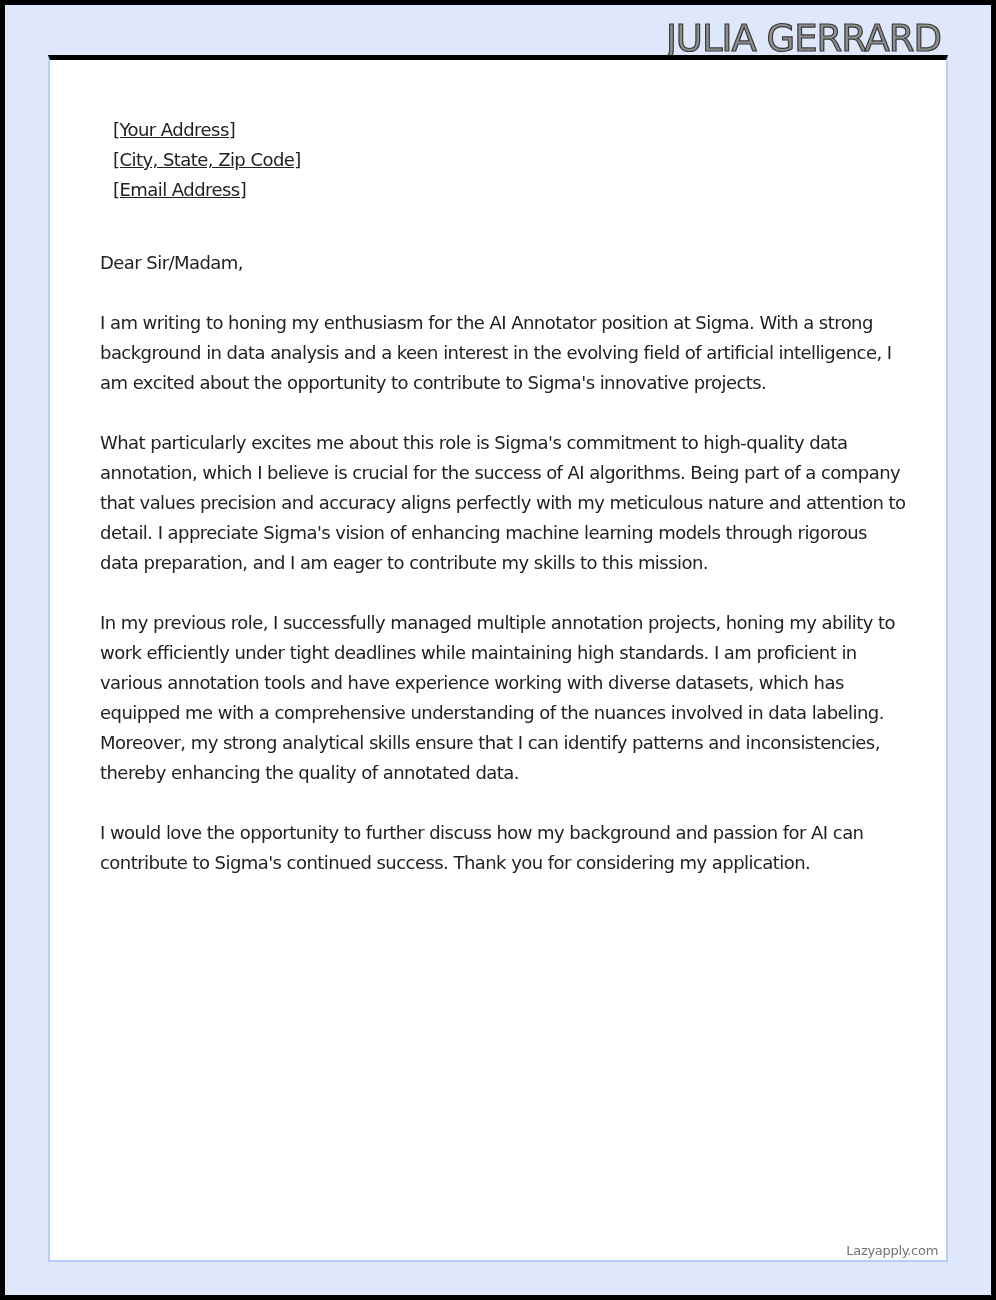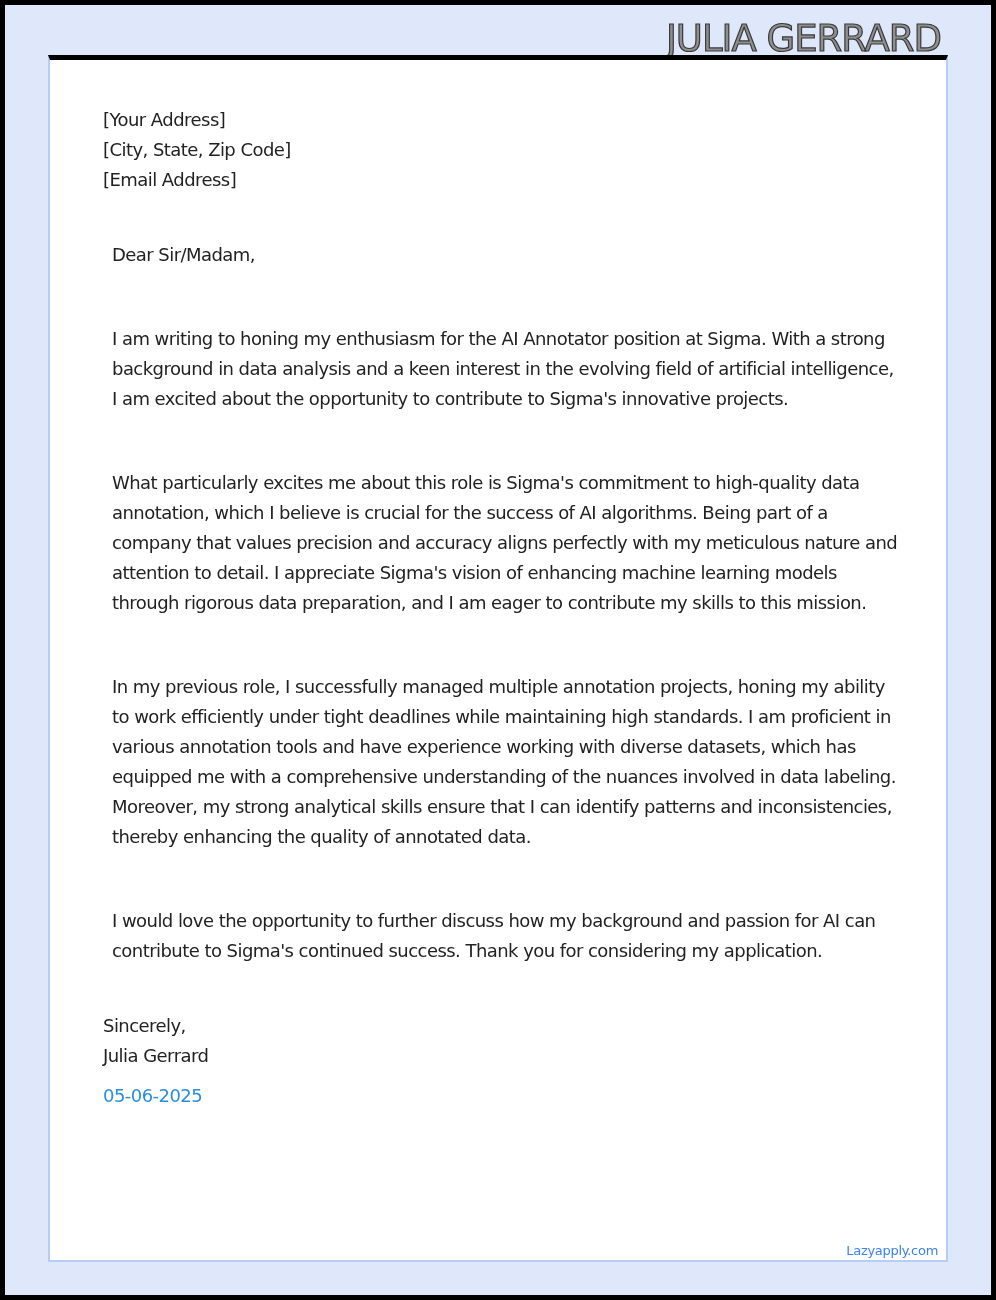--- a/index.html
+++ b/index.html
@@ -47,35 +47,35 @@
       left: 50px;
       top: 42px;
       width: 810px;
       font-family: "DejaVu Sans", sans-serif;
       font-size: 18px;
       line-height: 30px;
       color: #222222;
       letter-spacing: -0.55px;
     }
     .line { display: block; white-space: nowrap; }
-    .block { margin: 3px; }
+    .block { margin: 13px; text-decoration: underline; }
     .gap { height: 30px; }
-    .para { margin: 12px; }
+    .para { margin: 0; }
     .date-link {
       display: block;
       color: #2b8de0;
       margin-top: 10px;
     }
     .watermark {
       position: absolute;
       right: 8px;
       bottom: 2px;
       font-family: "DejaVu Sans", sans-serif;
       font-size: 13px;
-      color: #3b82f6;
+      color: #737373;
       letter-spacing: -0.3px;
     }
   </style>
 </head>
 <body>
 
 <div class="name-header">JULIA GERRARD</div>
 
 <div class="letter-card">
   <div class="letter-body">
@@ -101,22 +101,17 @@
     <div class="gap"></div>
 
     <p class="para">In my previous role, I successfully managed multiple annotation projects, honing my ability to work efficiently under tight deadlines while maintaining high standards. I am proficient in various annotation tools and have experience working with diverse datasets, which has equipped me with a comprehensive understanding of the nuances involved in data labeling. Moreover, my strong analytical skills ensure that I can identify patterns and inconsistencies, thereby enhancing the quality of annotated data.</p>
 
     <div class="gap"></div>
 
     <p class="para">I would love the opportunity to further discuss how my background and passion for AI can contribute to Sigma's continued success. Thank you for considering my application.</p>
 
     <div class="gap"></div>
 
-    <div class="block">
-      <span class="line">Sincerely,</span>
-      <span class="line">Julia Gerrard</span>
-      <span class="date-link">05-06-2025</span>
-    </div>
 
   </div>
 
   <div class="watermark">Lazyapply.com</div>
 </div>
 
 </body></html>

